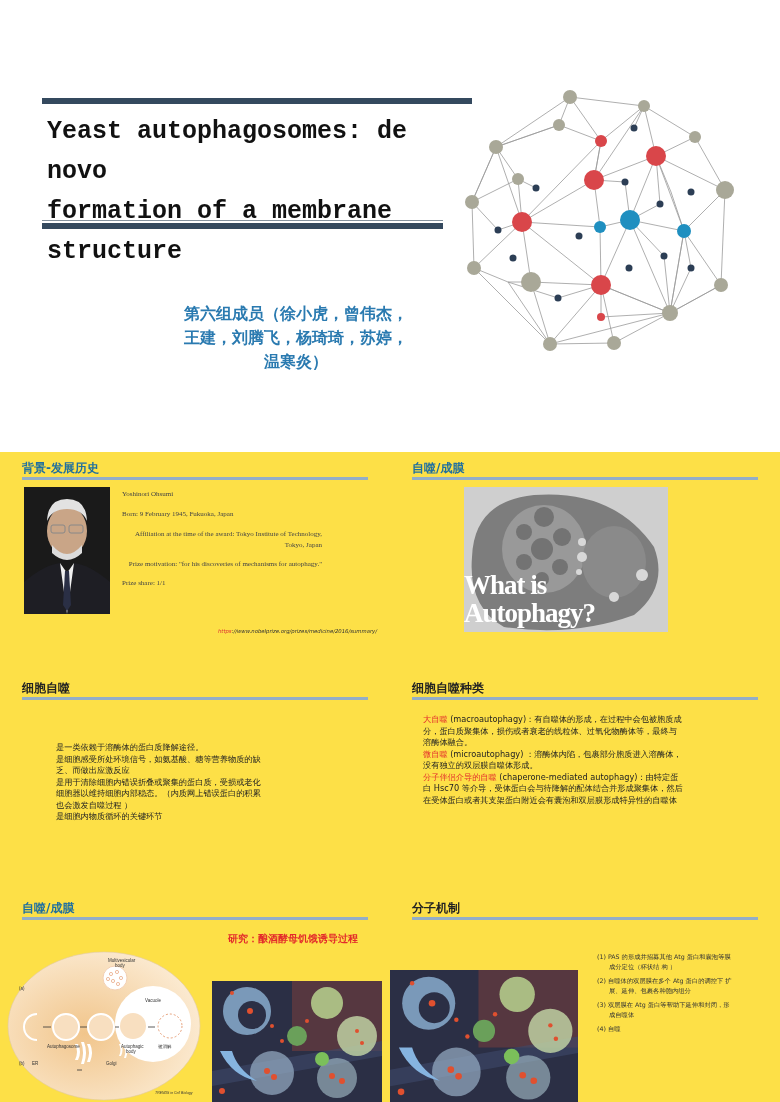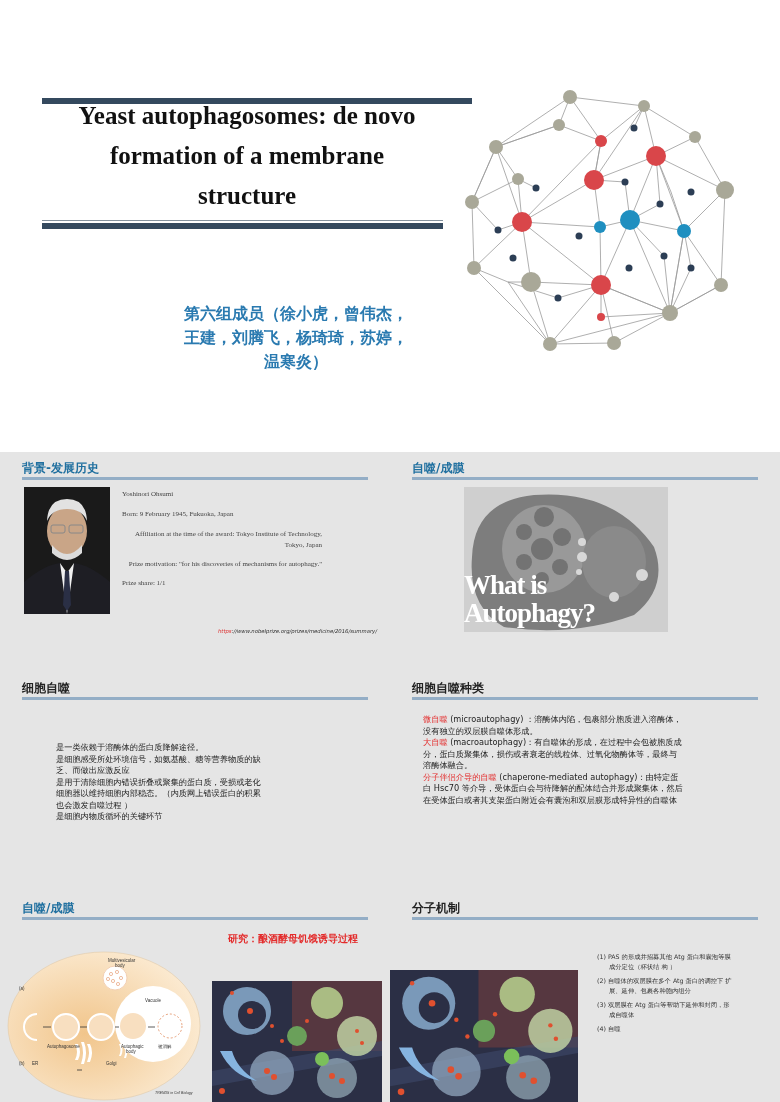--- a/index.html
+++ b/index.html
@@ -4,30 +4,30 @@
 <style>
   * { box-sizing: border-box; margin: 0; padding: 0; }
   html, body { width: 780px; height: 1102px; background: #ffffff; overflow: hidden; }
   body { position: relative; font-family: "DejaVu Sans", "Liberation Sans", sans-serif; color: #222; }
 
   
   .title-slide { position: absolute; left: 0; top: 0; width: 780px; height: 440px; background: #fff; }
   .title-bar-top { position: absolute; left: 42px; top: 98px; width: 430px; height: 6px; background: #34495e; }
   .title-bar-bottom { position: absolute; left: 42px; top: 223px; width: 401px; height: 6px; background: #34495e; }
   .title-bar-bottom::before { content: ""; position: absolute; left: 0; top: -3px; width: 100%; height: 1px; background: #34495e; opacity: .6; }
-  .title-text { position: absolute; left: 47px; top: 96px; width: 400px;
-    font-family: Liberation Serif, serif; font-weight: bold; font-size: 25px; line-height: 40px; color: #111; text-align: center; }
+  .title-text { position: absolute; left: 47px; top: 112px; width: 400px;
+    font-family: Liberation Mono, monospace; font-weight: bold; font-size: 25px; line-height: 40px; color: #111; }
   .members { position: absolute; left: 140px; top: 302px; width: 240px; text-align: center;
     font-size: 16px; line-height: 24px; color: #2a7ab0; font-weight: bold; margin-left: 36px; }
   .date { position: absolute; left: 140px; top: 388px; width: 240px; text-align: center;
     font-size: 15px; color: #2a7ab0; letter-spacing: 1px; }
   .network { position: absolute; left: 448px; top: 82px; width: 300px; height: 280px; }
 
   
-  .slide { position: absolute; width: 390px; height: 220px; background: #e5e5e5; overflow: hidden; }
+  .slide { position: absolute; width: 390px; height: 220px; background: #fde047; overflow: hidden; }
   .slide-head { position: absolute; left: 22px; top: 8px; font-size: 12px; font-weight: bold; }
   .slide-head.blue { color: #1f6f9f; }
   .slide-head.dark { color: #222; }
   .slide-rule { position: absolute; left: 22px; top: 25px; width: 346px; height: 3px; background: #94aec6; }
 
   
   .portrait { position: absolute; left: 24px; top: 35px; width: 86px; height: 127px; background: #1b1b1b; overflow: hidden; }
   .bio { position: absolute; left: 122px; top: 37px; width: 200px; font-family: "Liberation Serif", "DejaVu Serif", serif;
     font-size: 7px; line-height: 11px; color: #444; }
   .bio p { margin-bottom: 9px; }
@@ -198,22 +198,22 @@
     <div>细胞器以维持细胞内部稳态。（内质网上错误蛋白的积累</div>
     <div>也会激发自噬过程 ）</div>
     <div>是细胞内物质循环的关键环节</div>
   </div>
 </section>
 
 <section class="slide" style="left:390px; top:672px;">
   <h2 class="slide-head dark">细胞自噬种类</h2>
   <div class="slide-rule"></div>
   <div class="types-text">
+    <div><span class="red">大自噬</span><span> (macroautophagy)：有自噬体的形成，在过程中会包被胞质成分，蛋白质聚集体，损伤或者衰老的线粒体、过氧化物酶体等，最终与溶酶体融合。</span></div>
     <div><span class="red">微自噬</span><span> (microautophagy) ：溶酶体内陷，包裹部分胞质进入溶酶体，没有独立的双层膜自噬体形成。</span></div>
-    <div><span class="red">大自噬</span><span> (macroautophagy)：有自噬体的形成，在过程中会包被胞质成分，蛋白质聚集体，损伤或者衰老的线粒体、过氧化物酶体等，最终与溶酶体融合。</span></div>
     <div><span class="red">分子伴侣介导的自噬</span><span> (chaperone-mediated autophagy)：由特定蛋白 Hsc70 等介导，受体蛋白会与待降解的配体结合并形成聚集体，然后在受体蛋白或者其支架蛋白附近会有囊泡和双层膜形成特异性的自噬体</span></div>
   </div>
 </section>
 
 <section class="slide" style="left:0; top:892px;">
   <h2 class="slide-head blue">自噬/成膜</h2>
   <div class="slide-rule"></div>
   <div class="study-title">研究：酿酒酵母饥饿诱导过程</div>
 
   <svg class="diagram" viewBox="0 0 198 160">

